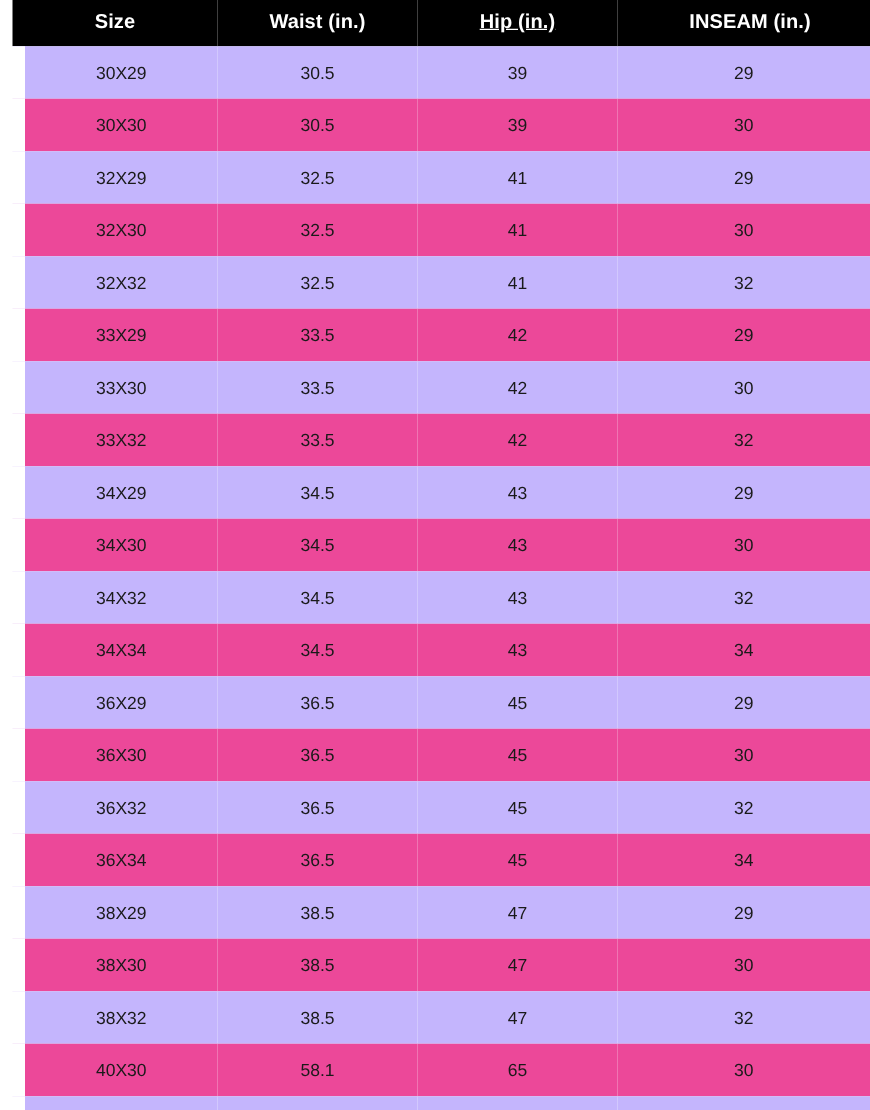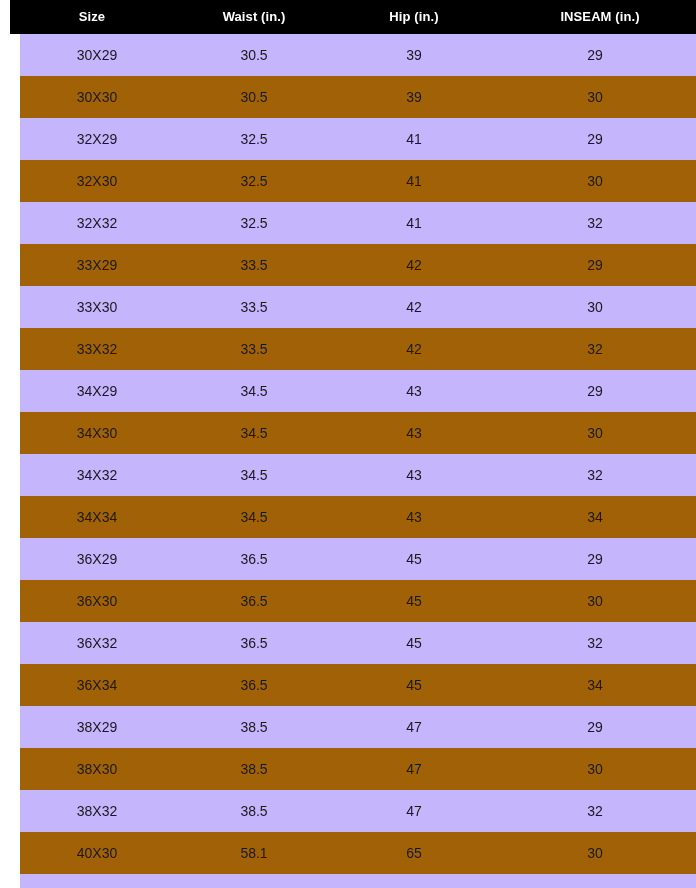--- a/index.html
+++ b/index.html
@@ -15,43 +15,43 @@
     overflow: hidden;
   }
   .size-chart {
     width: 696px;
     border-collapse: collapse;
     table-layout: fixed;
   }
   .size-chart thead th {
     background: #000000;
     color: #ffffff;
-    font-size: 13px;
+    font-size: 16px;
     font-weight: bold;
     text-align: center;
     padding: 9px 0 10px 0;
     letter-spacing: 0.1px;
   }
   .size-chart thead th.col-size { width: 164px; }
   .size-chart thead th.col-waist { width: 160px; }
-  .size-chart thead th.col-hip { width: 160px; }
+  .size-chart thead th.col-hip { width: 160px; text-decoration: underline; }
   .size-chart thead th.col-inseam { width: 212px; }
 
   .size-chart tbody td {
     font-size: 14px;
     text-align: center;
     padding: 13px 0 13px 0;
     color: #1a1a1a;
     border: none;
   }
   .size-chart tbody tr.odd td {
     background: #c4b5fd;
   }
   .size-chart tbody tr.even td {
-    background: #a16207;
+    background: #ec4899;
   }
   .size-chart tbody tr td:first-child {
     border-left: 20px solid #ffffff;
   }
   .size-chart tbody tr td:last-child {
     border-right: 20px solid #ffffff;
   }
 </style>
 </head>
 <body>

